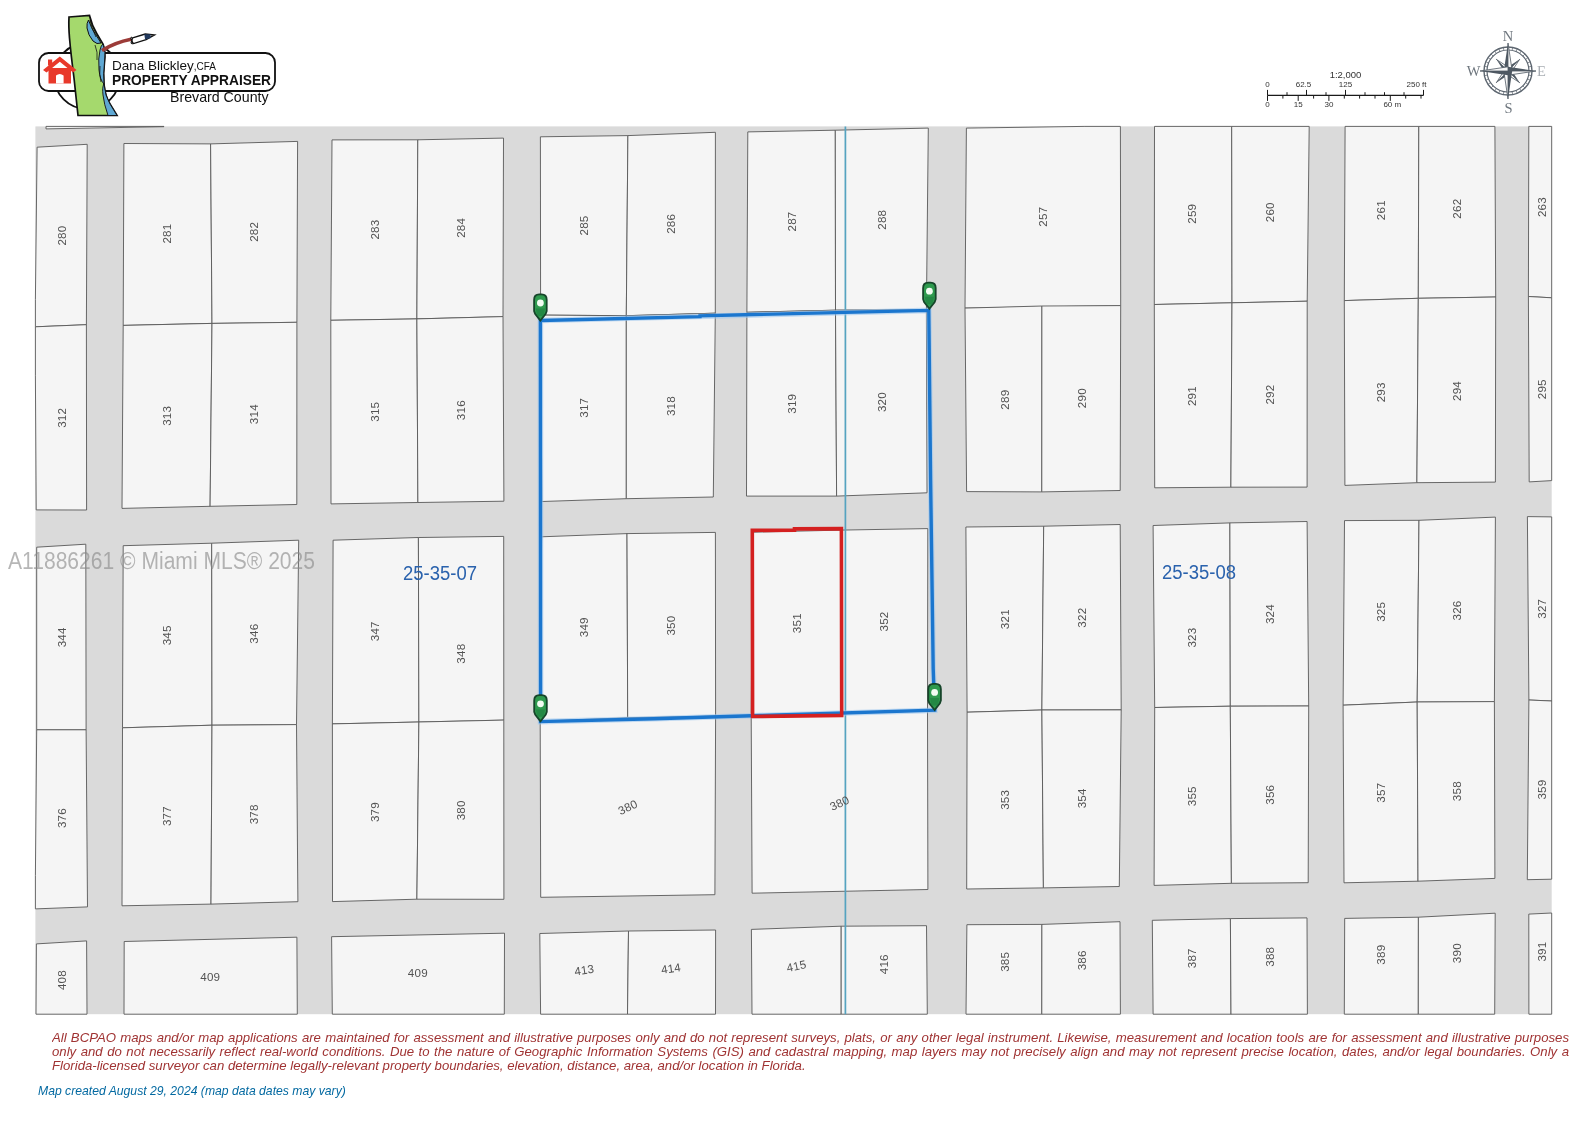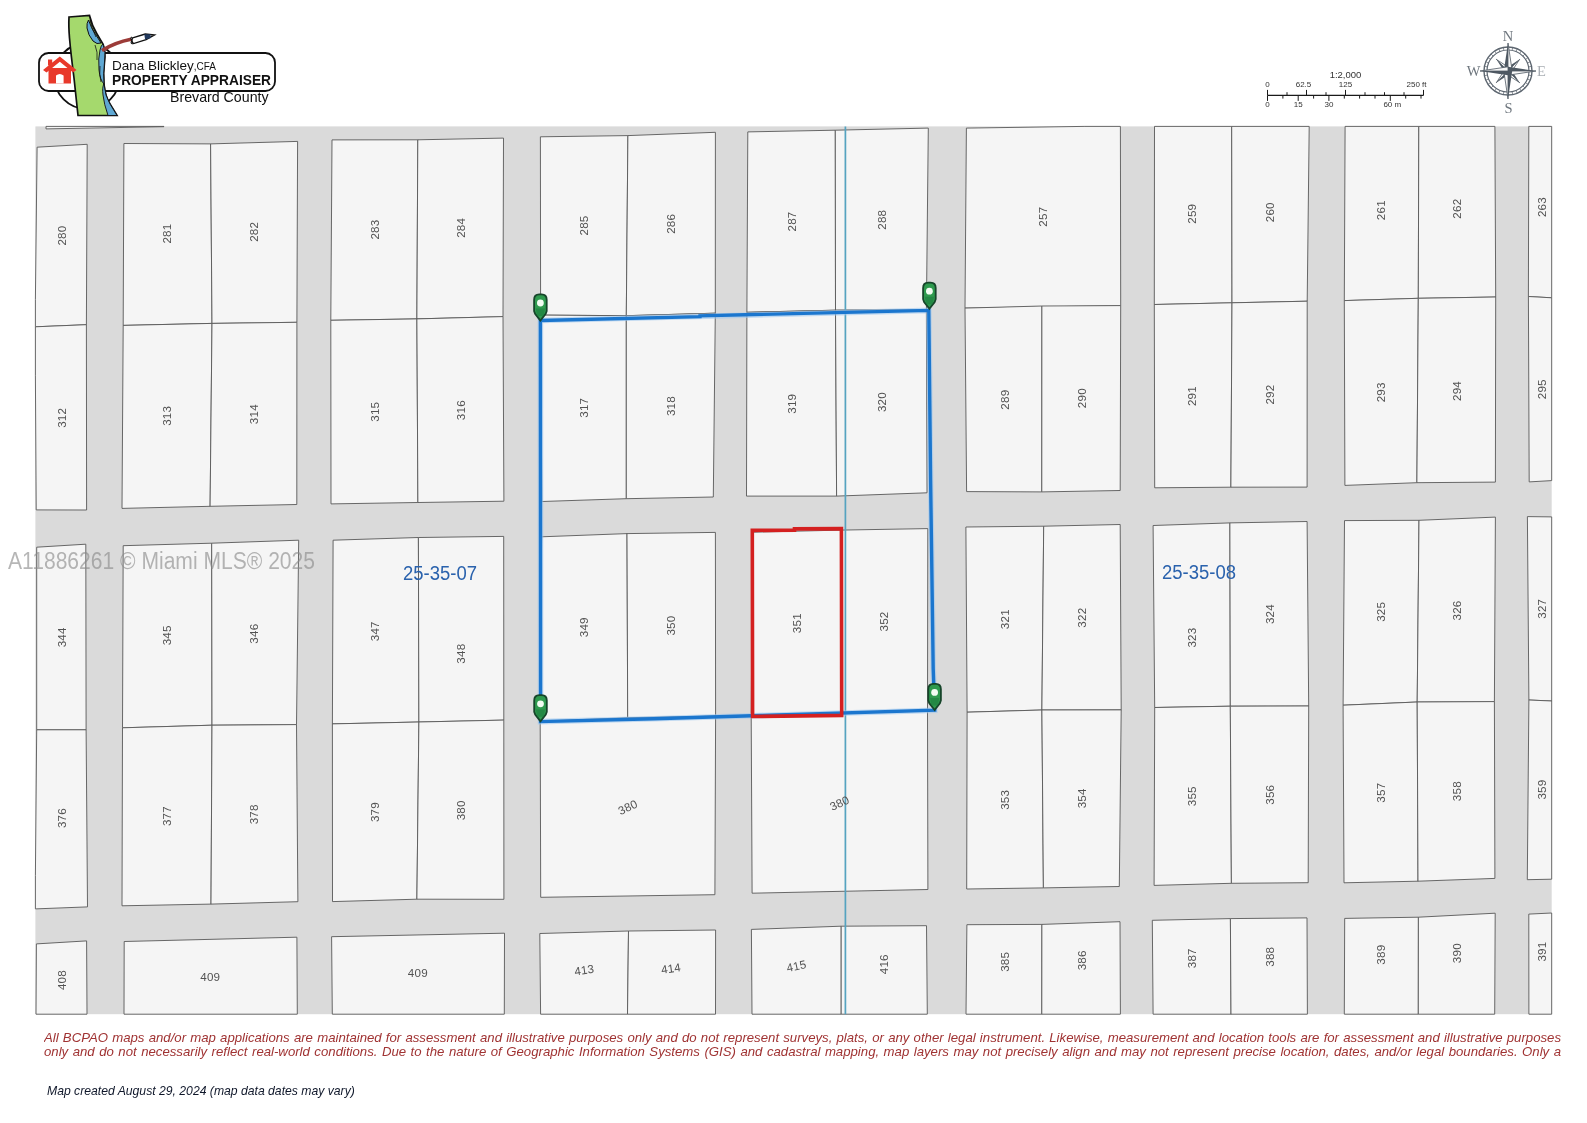--- a/index.html
+++ b/index.html
@@ -1,17 +1,17 @@
 <!DOCTYPE html>
 <html><head>
 <meta charset="utf-8">
 <style>
 html,body { margin:0; padding:0; background:#fff; width:1587px; height:1123px; overflow:hidden; }
 * { box-sizing: border-box; }
-.disc { position:absolute; left:44px; width:1517px; font-family:"Liberation Sans", sans-serif;
+.disc { position:absolute; left:52px; width:1517px; font-family:"Liberation Sans", sans-serif;
   font-style:italic; font-size:13.2px; color:#a03333; white-space:nowrap; line-height:14px; }
 .disc.j { text-align:justify; text-align-last:justify; white-space:normal; height:15.5px; overflow:hidden; }
 </style>
 </head>
 <body>
 <div style="position:relative; width:1587px; height:1123px;">
 
 <svg xmlns="http://www.w3.org/2000/svg" width="1587" height="1123" viewBox="0 0 1587 1123">
 
 <rect width="1587" height="1123" fill="#ffffff"></rect>
@@ -284,15 +284,16 @@
         <text x="1508.5" y="112.5">S</text>
         <text x="1473.5" y="76.0">W</text>
         <text x="1541.5" y="76.0" fill="#a9aeb4">E</text>
       </g>
 </svg>
 
 <div class="disc j" style="top:1031.2px;">All&nbsp;BCPAO&nbsp;maps and/or map applications are maintained for assessment and illustrative purposes only and do not represent surveys, plats, or any other legal instrument. Likewise, measurement and location tools are for assessment and illustrative purposes</div>
 
 <div class="disc j" style="top:1044.9px;">only and do not necessarily reflect real-world conditions. Due to the nature of Geographic Information Systems (GIS) and cadastral mapping, map layers may not precisely align and may not represent precise location, dates, and/or legal boundaries. Only a</div>
 
-
-<div style="position:absolute; left:47px; top:1084px; font-family:'Liberation Sans', sans-serif; font-style:italic; font-size:12.2px; color:#0f172a;">Map created August 29, 2024 (map data dates may vary)</div>
+<div class="disc" style="top:1058.6px;">Florida-licensed surveyor can determine legally-relevant property boundaries, elevation, distance, area, and/or location in Florida.</div>
+
+<div style="position:absolute; left:38px; top:1084px; font-family:'Liberation Sans', sans-serif; font-style:italic; font-size:12.2px; color:#0369a1;">Map created August 29, 2024 (map data dates may vary)</div>
 </div>
 
 </body></html>

